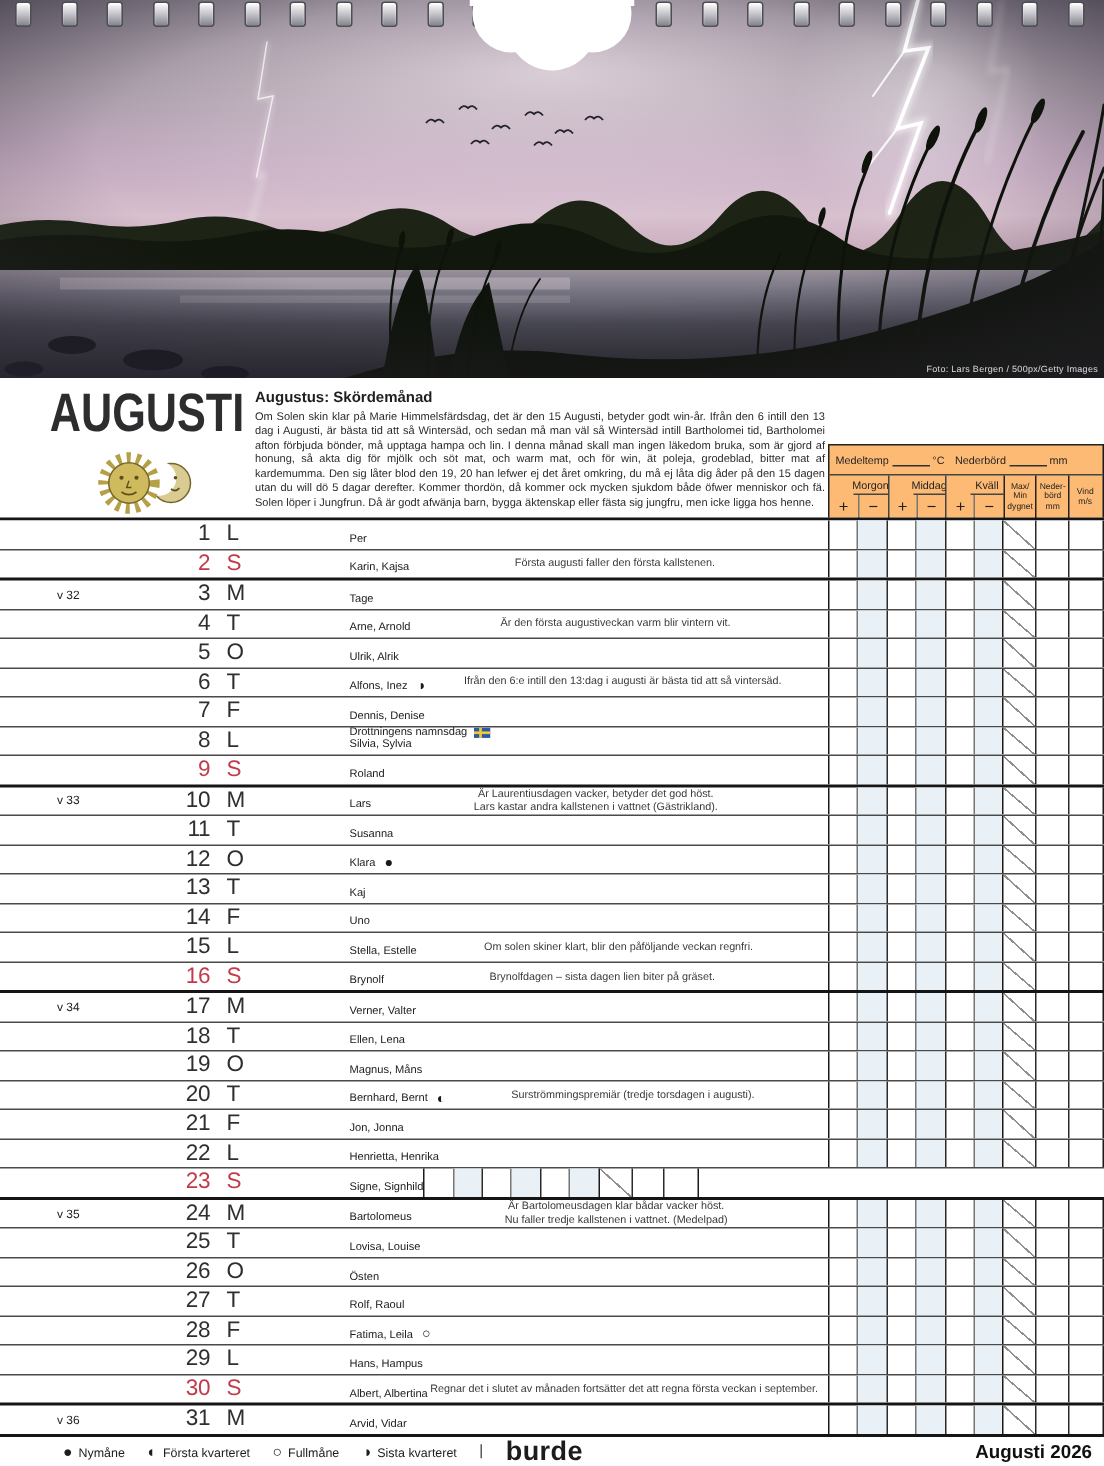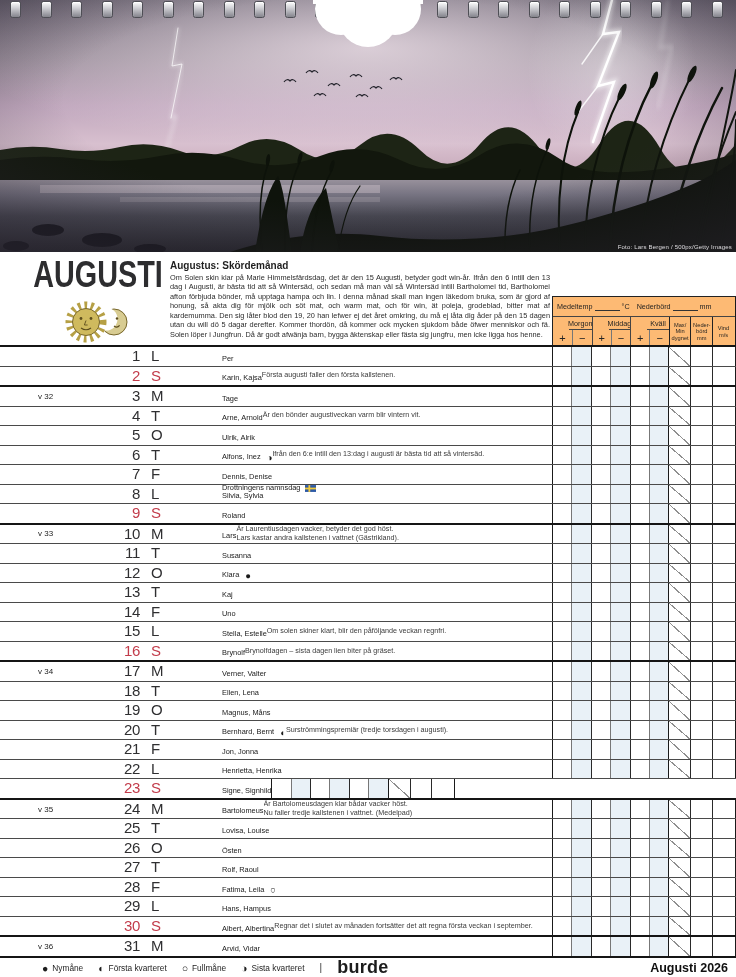--- a/index.html
+++ b/index.html
@@ -53,26 +53,26 @@
   .drow{flex:1 1 0;min-height:0;display:flex;border-top:1px solid #4a4a4a;box-sizing:border-box;background:#fff;}
   .drow:first-child{border-top:none;}
   .drow.wk{border-top:2.2px solid #151515;}
   .dweek{width:88px;box-sizing:border-box;padding-left:38px;display:flex;align-items:center;
          font-size:8px;color:#222;}
   .dnum{width:52px;display:flex;justify-content:flex-end;align-items:flex-end;
         font-size:15px;color:#2f2f31;padding-bottom:1.5px;letter-spacing:-.3px;}
   .dletter{width:30px;margin-left:11px;display:flex;align-items:flex-end;
            font-size:15px;color:#2f2f31;padding-bottom:1.5px;}
   .drow.red .dnum,.drow.red .dletter{color:var(--sunday-red,#c23b4a);}
-  .dnames{margin-left:41px;display:flex;flex-direction:column;justify-content:flex-end;
+  .dnames{margin-left:52px;display:flex;flex-direction:column;justify-content:flex-end;
           padding-bottom:2.5px;font-size:7.4px;color:#202020;white-space:nowrap;line-height:8.4px;}
   .nline{display:flex;align-items:center;}
   .moon{font-size:9.5px;margin-left:6px;line-height:7px;color:#1a1a1a;}
   .flag{margin-left:5px;display:inline-flex;}
-  .dnote{flex:1;display:flex;flex-direction:column;justify-content:center;align-items:flex-start;
+  .dnote{flex:1;display:flex;flex-direction:column;justify-content:center;align-items:center;
          padding-right:5px;font-size:7.2px;line-height:8.8px;color:#3a3a3a;text-align:right;overflow:hidden;}
   .wcells{width:184px;flex-shrink:0;display:flex;box-sizing:border-box;border-right:1.6px solid #1a1a1a;}
   .wc{box-sizing:border-box;height:100%;}
   .wc.n{width:19.4px;}
   .wc.w{width:21.9px;}
   .wc.b0{border-left:1.6px solid #1a1a1a;}
   .wc.b1,.wc.b3,.wc.b5{border-left:1px solid #777;}
   .wc.b2,.wc.b4{border-left:1.3px solid #2a2a2a;}
   .wc.b6{border-left:1.6px solid #1a1a1a;}
   .wc.b7,.wc.b8{border-left:1.2px solid #2a2a2a;}
@@ -375,21 +375,21 @@
     </div>
       <div class="drow">
       <div class="dweek"></div>
       <div class="dnum">4</div>
       <div class="dletter">T</div>
       <div class="dnames">
         <div class="nline">Arne, Arnold</div>
 
       </div>
       <div class="dnote">
-          <div>Är den bönder augustiveckan varm blir vintern vit.</div>
+          <div>Är den första augustiveckan varm blir vintern vit.</div>
         </div>
       <div class="wcells">
           <div class="wc n b0"></div>
           <div class="wc n b1 minus"></div>
           <div class="wc n b2"></div>
           <div class="wc n b3 minus"></div>
           <div class="wc n b4"></div>
           <div class="wc n b5 minus"></div>
           <div class="wc w b6 diag"></div>
           <div class="wc w b7"></div>

